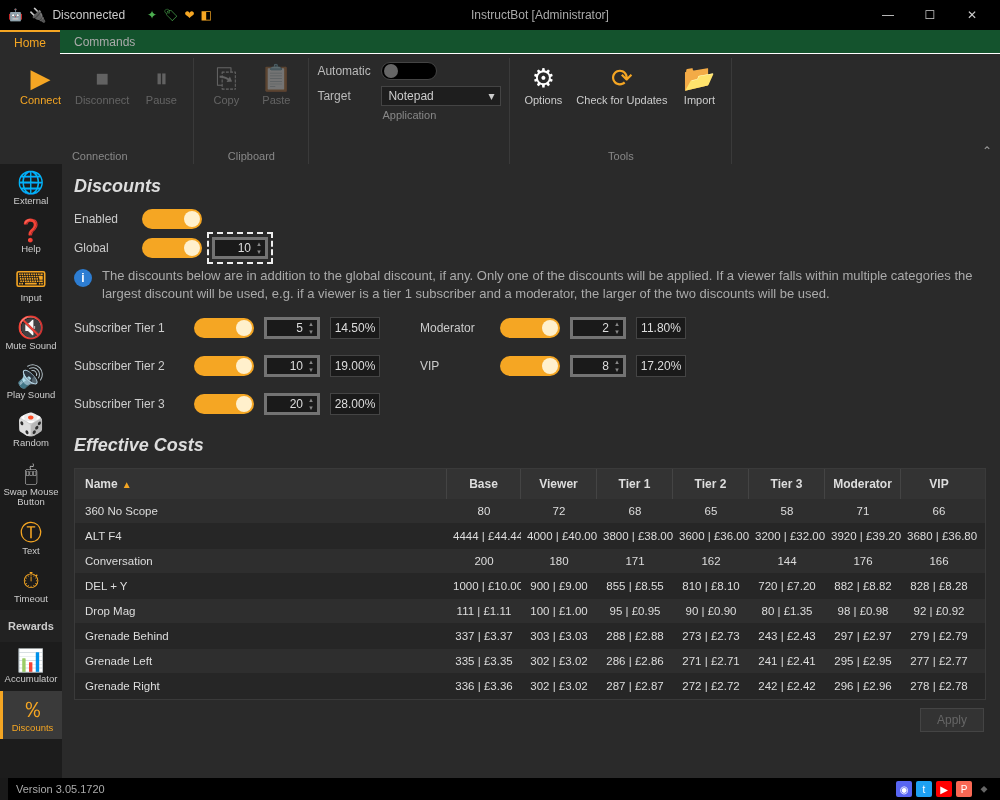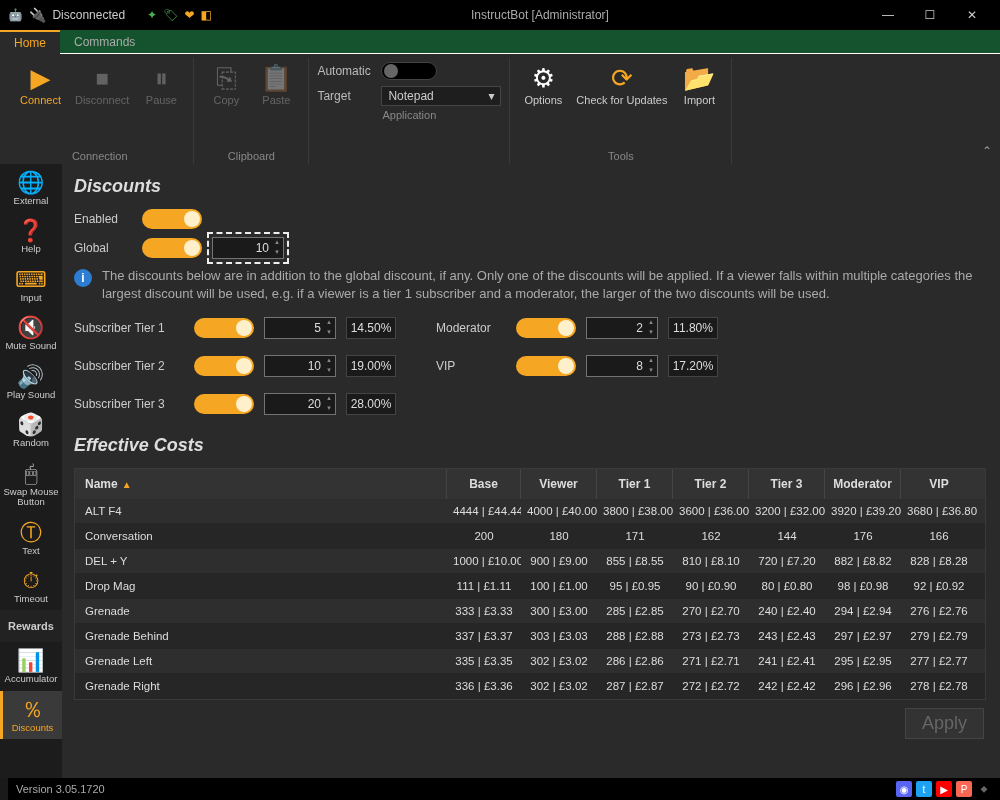--- a/index.html
+++ b/index.html
@@ -48,21 +48,21 @@
 .side-item.active { background:#3a3a3a; color:#f5a623; border-left:3px solid #f5a623; }
 
 .content { flex:1; background:#2a2a2a; overflow:auto; padding: 8px 14px 8px 12px; position:relative; }
 .section-title { font-size:18px; font-weight:bold; color:#ddd; margin:4px 0 12px; font-style:italic; }
 
 .toggle-yellow { width:60px; height:20px; background:#f5a623; border-radius:10px; position:relative; display:inline-block; vertical-align:middle; }
 .toggle-yellow .knob { position:absolute; right:2px; top:2px; width:16px; height:16px; background:#fff0cc; border-radius:50%; }
 
 .row { display:flex; align-items:center; gap:10px; margin-bottom:8px; }
 .row .lbl { width:110px; color:#ccc; }
-.spin { background:#1a1a1a; border:1px solid #737373; width:72px; height:22px; display:flex; align-items:center; justify-content:flex-end; padding:0 14px 0 0; color:#ddd; position:relative; }
+.spin { background:#1a1a1a; border:3px solid #737373; width:56px; height:22px; display:flex; align-items:center; justify-content:flex-end; padding:0 14px 0 0; color:#ddd; position:relative; }
 .spin .arrows { position:absolute; right:0; top:0; bottom:0; width:12px; display:flex; flex-direction:column; }
 .spin .arrows span { flex:1; font-size:7px; text-align:center; color:#888; line-height:1; }
 .spin.focus { outline:2px dashed #eee; outline-offset:3px; }
 .pct { background:#1a1a1a; border:1px solid #444; width:50px; height:22px; display:flex; align-items:center; justify-content:center; color:#ddd; }
 
 .info-row { display:flex; gap:10px; align-items:flex-start; margin:6px 0 14px; }
 .info-icon { width:18px; height:18px; border-radius:50%; background:#2d7dd2; color:#fff; display:flex; align-items:center; justify-content:center; font-weight:bold; font-size:12px; flex-shrink:0; margin-top:2px; }
 .info-text { color:#aaa; font-size:13px; line-height:1.4; }
 
 .tier-grid { display:flex; gap:40px; margin-bottom:12px; }
@@ -75,21 +75,21 @@
 .thead .th:first-child { text-align:left; padding-left:10px; }
 .sort-arrow { color:#f5a623; margin-left:4px; font-size:10px; }
 .tbody .tr { display:flex; background:#2e2e2e; color:#ddd; font-size:11.5px; border-bottom:1px solid #262626; }
 .tbody .tr:nth-child(even) { background:#262626; }
 .tbody .td { padding:6px 6px; text-align:center; overflow:hidden; white-space:nowrap; }
 .tbody .td:first-child { text-align:left; padding-left:10px; }
 .col-name{width:372px} .col-base{width:74px} .col-viewer{width:76px} .col-t1{width:76px} .col-t2{width:76px} .col-t3{width:76px} .col-mod{width:76px} .col-vip{width:76px}
 .thead .col-vip, .tbody .col-vip { border-right:none; }
 
 .apply-row { display:flex; justify-content:flex-end; padding:8px 2px 4px; }
-.apply-btn { background:#333; border:1px solid #444; color:#666; padding:4px 16px; font-size:18px; }
+.apply-btn { background:#333; border:1px solid #444; color:#666; padding:4px 16px; font-size:12px; }
 
 
 .statusbar { height:22px; background:#000; display:flex; align-items:center; justify-content:space-between; padding:0 8px; font-size:11px; color:#aaa;margin-left:8px; }
 .social { display:flex; gap:4px; }
 .social span { width:16px; height:16px; display:flex; align-items:center; justify-content:center; font-size:10px; border-radius:2px; }
 .sq-discord { background:#5865F2; color:#fff; }
 .sq-tw { background:#1DA1F2; color:#fff; }
 .sq-yt { background:#FF0000; color:#fff; }
 .sq-pat { background:#f96854; color:#fff; }
 </style>
@@ -358,20 +358,30 @@
         <div class="th col-base">Base</div>
         <div class="th col-viewer">Viewer</div>
         <div class="th col-t1">Tier 1</div>
         <div class="th col-t2">Tier 2</div>
         <div class="th col-t3">Tier 3</div>
         <div class="th col-mod">Moderator</div>
         <div class="th col-vip">VIP</div>
       </div>
       <div class="tbody" id="tbody">
           <div class="tr">
+            <div class="td col-name">360 No Scope</div>
+            <div class="td col-base">80</div>
+            <div class="td col-viewer">72</div>
+            <div class="td col-t1">68</div>
+            <div class="td col-t2">65</div>
+            <div class="td col-t3">58</div>
+            <div class="td col-mod">71</div>
+            <div class="td col-vip">66</div>
+          </div>
+          <div class="tr">
             <div class="td col-name">ALT F4</div>
             <div class="td col-base">4444 | £44.44</div>
             <div class="td col-viewer">4000 | £40.00</div>
             <div class="td col-t1">3800 | £38.00</div>
             <div class="td col-t2">3600 | £36.00</div>
             <div class="td col-t3">3200 | £32.00</div>
             <div class="td col-mod">3920 | £39.20</div>
             <div class="td col-vip">3680 | £36.80</div>
           </div>
           <div class="tr">
@@ -393,33 +403,23 @@
             <div class="td col-t3">720 | £7.20</div>
             <div class="td col-mod">882 | £8.82</div>
             <div class="td col-vip">828 | £8.28</div>
           </div>
           <div class="tr">
             <div class="td col-name">Drop Mag</div>
             <div class="td col-base">111 | £1.11</div>
             <div class="td col-viewer">100 | £1.00</div>
             <div class="td col-t1">95 | £0.95</div>
             <div class="td col-t2">90 | £0.90</div>
-            <div class="td col-t3">80 | £0.80</div>
+            <div class="td col-t3">80 | £1.35</div>
             <div class="td col-mod">98 | £0.98</div>
             <div class="td col-vip">92 | £0.92</div>
-          </div>
-          <div class="tr">
-            <div class="td col-name">Grenade</div>
-            <div class="td col-base">333 | £3.33</div>
-            <div class="td col-viewer">300 | £3.00</div>
-            <div class="td col-t1">285 | £2.85</div>
-            <div class="td col-t2">270 | £2.70</div>
-            <div class="td col-t3">240 | £2.40</div>
-            <div class="td col-mod">294 | £2.94</div>
-            <div class="td col-vip">276 | £2.76</div>
           </div>
           <div class="tr">
             <div class="td col-name">Grenade Behind</div>
             <div class="td col-base">337 | £3.37</div>
             <div class="td col-viewer">303 | £3.03</div>
             <div class="td col-t1">288 | £2.88</div>
             <div class="td col-t2">273 | £2.73</div>
             <div class="td col-t3">243 | £2.43</div>
             <div class="td col-mod">297 | £2.97</div>
             <div class="td col-vip">279 | £2.79</div>

